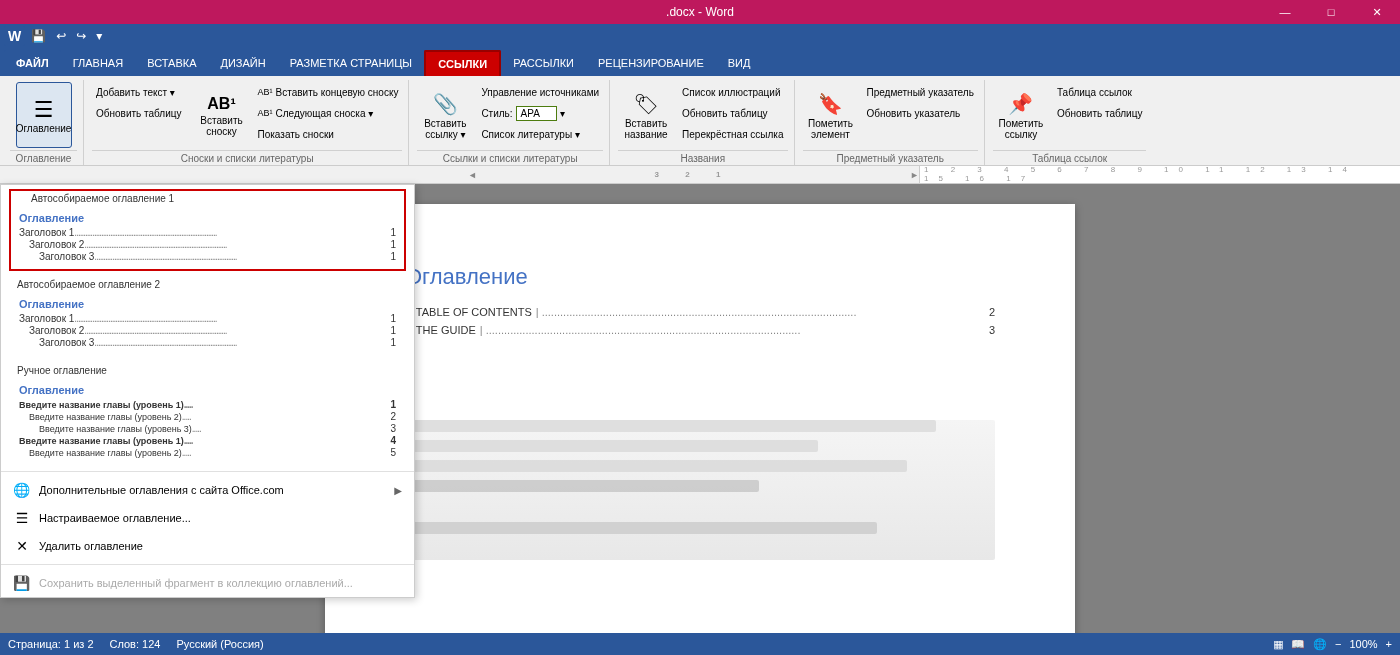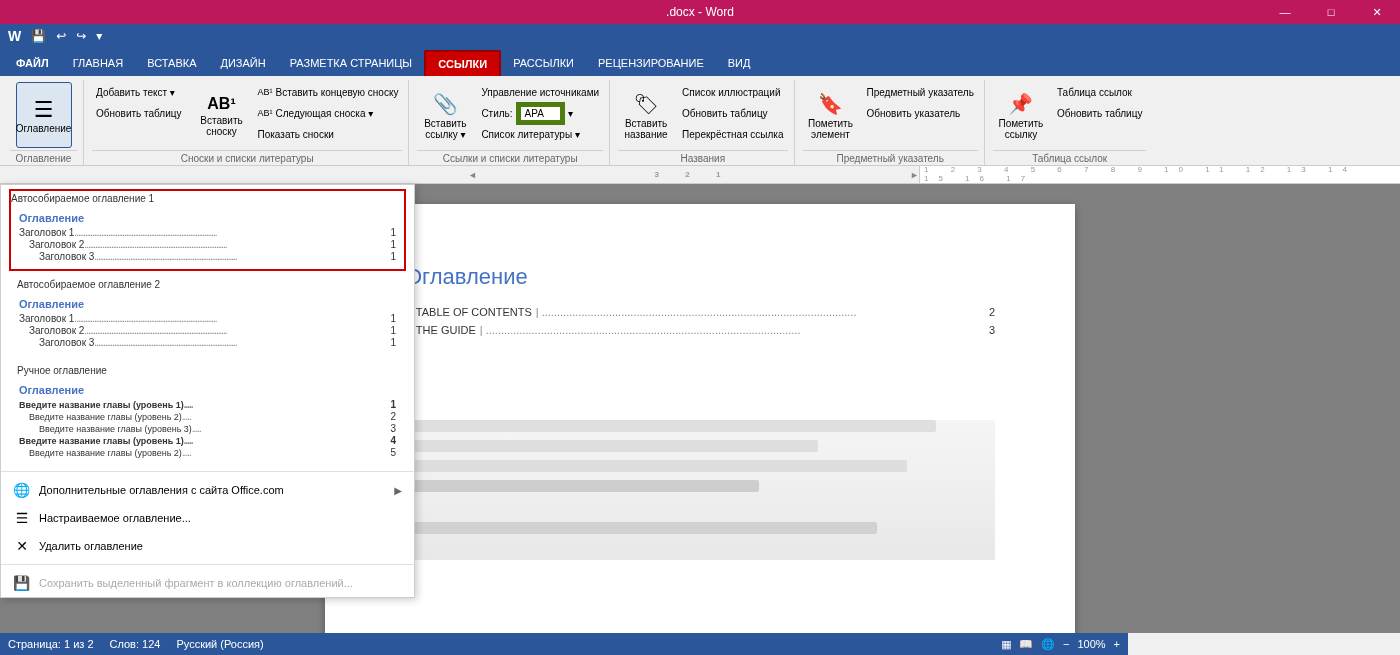--- a/index.html
+++ b/index.html
@@ -151,21 +151,21 @@
       background: #2b579a;
       color: white;
       height: 22px;
       display: flex;
       align-items: center;
       padding: 0 8px;
       font-size: 11px;
       gap: 16px;
       position: fixed;
       bottom: 0;
-      width: 1128px;
+      width: 1400px;
     }
 
     
     .dropdown-menu {
       position: absolute;
       left: 0;
       top: 0;
       width: 415px;
       background: white;
       border: 1px solid #ccc;
@@ -350,21 +350,21 @@
   </div>
 
   <div class="ribbon-group" style="min-width:180px;">
     <div class="ribbon-group-content">
       <div class="rb-large" style="font-size:11px;">
         <div style="font-size:20px;">📎</div>
         <div style="font-size:10px;text-align:center;">Вставить<br>ссылку ▾</div>
       </div>
       <div style="display:flex;flex-direction:column;gap:1px;">
         <div class="rb-small">Управление источниками</div>
-        <div class="rb-small">Стиль: <span style="border:5px solid #4d7c0f;padding:1px 16px 1px 4px;background:white;font-size:10px;">APA</span> ▾</div>
+        <div class="rb-small">Стиль: <span style="border:1px solid #4d7c0f;padding:1px 16px 1px 4px;background:white;font-size:10px;">APA</span> ▾</div>
         <div class="rb-small">Список литературы ▾</div>
       </div>
     </div>
     <div class="ribbon-group-label">Ссылки и списки литературы</div>
   </div>
 
   <div class="ribbon-group" style="min-width:180px;">
     <div class="ribbon-group-content">
       <div class="rb-large" style="font-size:11px;">
         <div style="font-size:20px;">🏷</div>
@@ -419,21 +419,21 @@
     <span style="font-size:8px;letter-spacing:10px;color:#999;">1  2  3  4  5  6  7  8  9  10  11  12  13  14  15  16  17</span>
   </div>
 </div>
 
 <div class="main-area">
 
   <div class="dropdown-menu">
 
 
     <div class="dropdown-item-box selected">
-      <div style="padding:2px 0;font-size:10px;font-weight:500;color:#333;">Автособираемое оглавление 1</div>
+      <div style="padding:2px 20px;font-size:10px;font-weight:500;color:#333;">Автособираемое оглавление 1</div>
       <div class="dropdown-item-inner toc-preview">
         <div class="toc-preview-title">Оглавление</div>
         <div class="toc-preview-line">
           <span>Заголовок 1</span>
           <span class="toc-dots">................................................................................</span>
           <span class="toc-num">1</span>
         </div>
         <div class="toc-preview-line indent1">
           <span>Заголовок 2</span>
           <span class="toc-dots">................................................................................</span>

